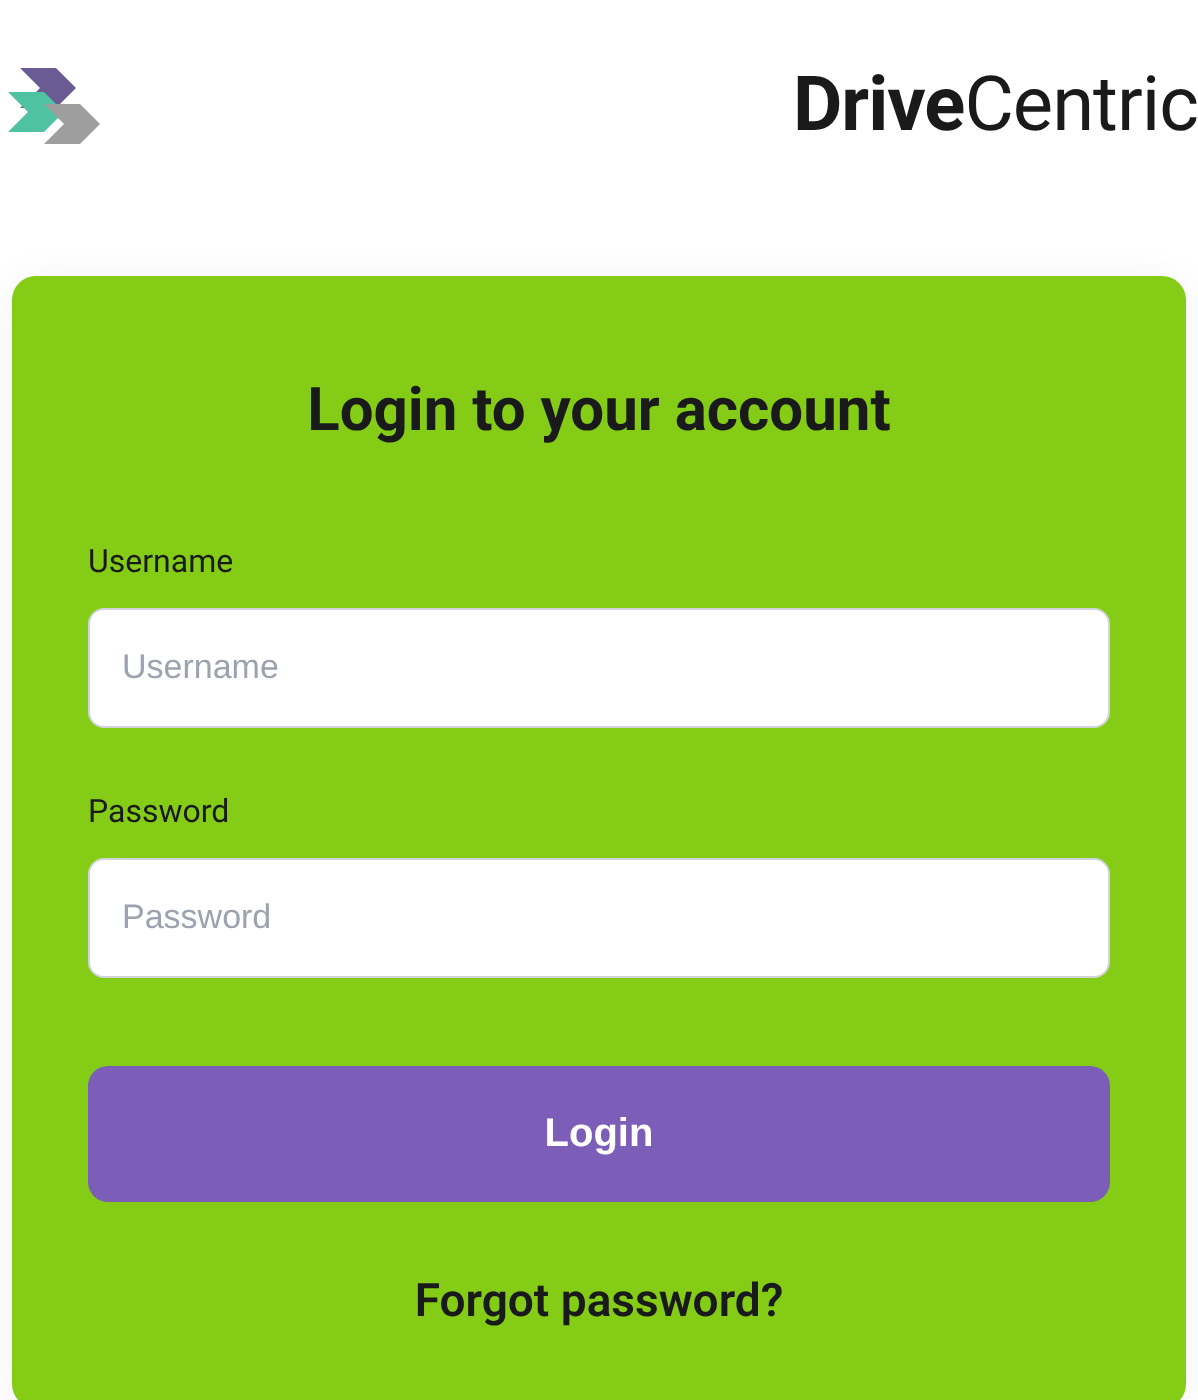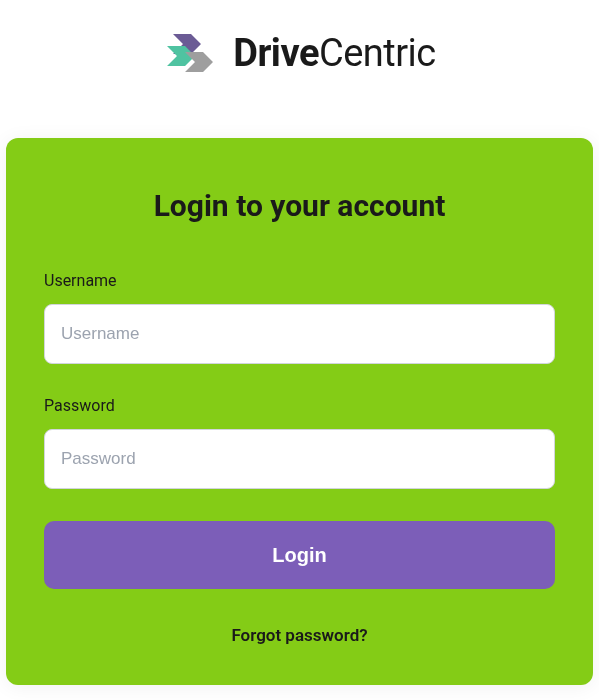--- a/index.html
+++ b/index.html
@@ -10,21 +10,21 @@
     body {
       font-family: -apple-system, BlinkMacSystemFont, 'Segoe UI', Roboto, 'Helvetica Neue', Arial, sans-serif;
       background: #ffffff;
       width: 599px;
       height: 700px;
       overflow: hidden;
     }
     .logo-container {
       display: flex;
       align-items: center;
-      justify-content: center;
+      justify-content: space-between;
       padding-top: 28px;
       padding-bottom: 60px;
     }
     .logo-icon {
       width: 60px;
       height: 50px;
       margin-right: 10px;
     }
     .logo-text {
       font-size: 38px;
@@ -76,26 +76,26 @@
     .login-button {
       width: 100%;
       height: 68px;
       font-size: 20px;
       font-weight: 700;
       color: #ffffff;
       background: #7c5eb8;
       border: none;
       border-radius: 10px;
       cursor: pointer;
-      margin-top: 0;
+      margin-top: 12px;
     }
     .forgot-link {
       display: block;
       text-align: center;
-      font-size: 17px;
+      font-size: 23px;
       font-weight: 600;
       color: #1a1a1a;
       text-decoration: none;
       margin-top: 36px;
       cursor: pointer;
     }
   </style>
 </head>
 <body>
 

